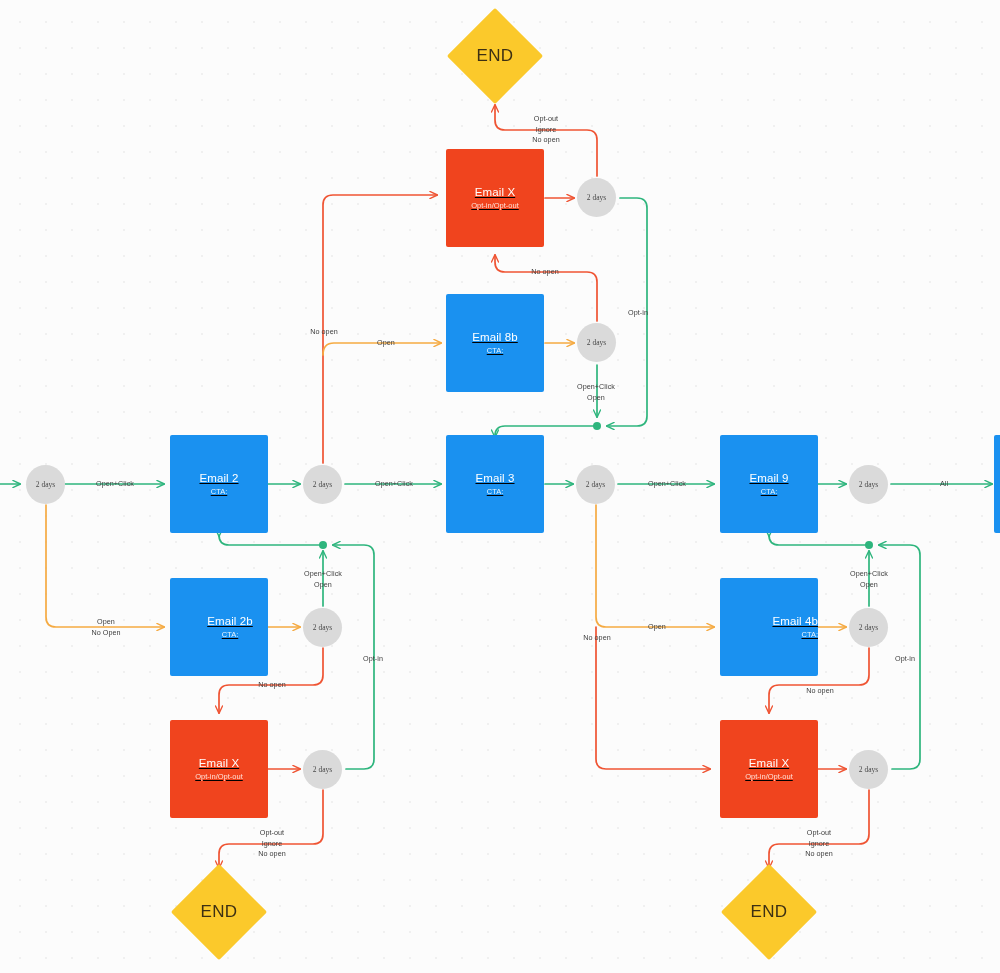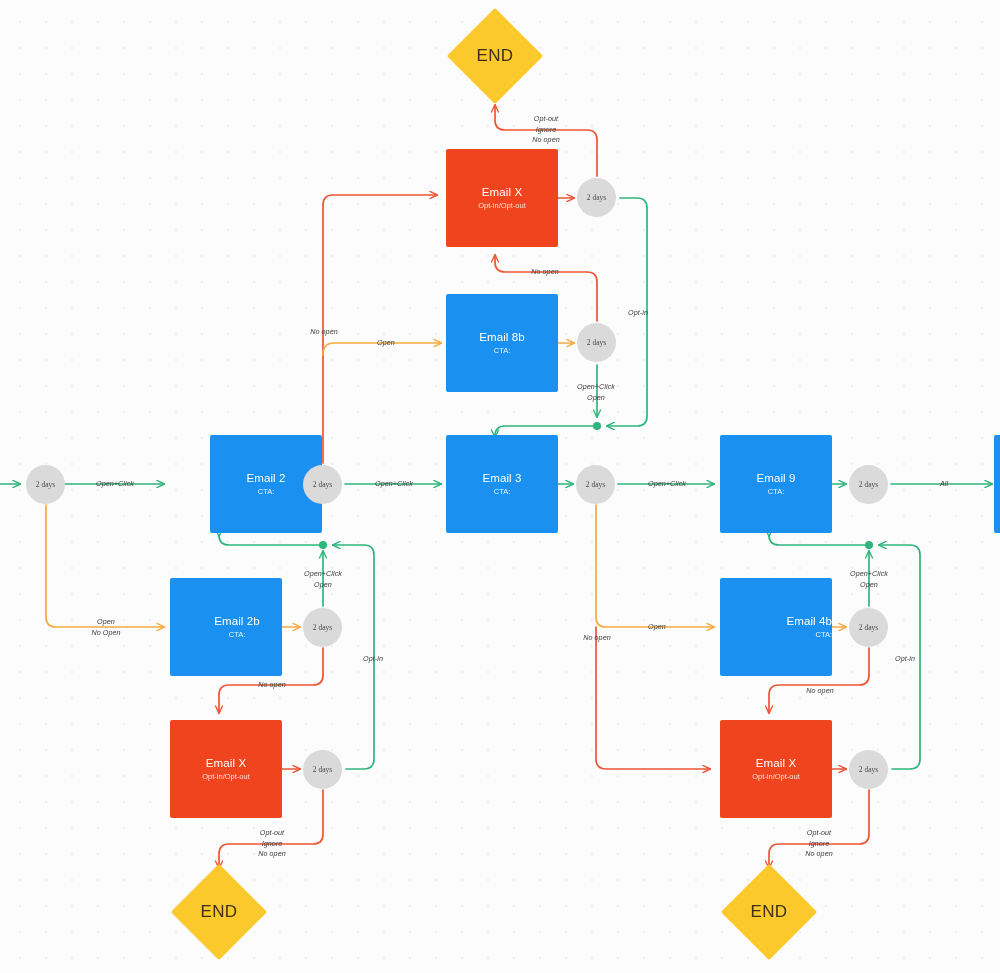--- a/index.html
+++ b/index.html
@@ -33,23 +33,24 @@
   .node {
     position: absolute;
     box-sizing: border-box;
     display: flex;
     flex-direction: column;
     align-items: center;
     justify-content: center;
     text-align: center;
   }
   .node-box {
-    width: 112px;
+    width: 98px;
     height: 98px;
     border-radius: 2px;
+    text-decoration: underline;
   }
   .node-box .title {
     font-size: 11.5px;
     color: #ffffff;
     line-height: 14px;
     letter-spacing: 0.1px;
   }
   .node-box .subtitle {
     font-size: 7.5px;
     color: #eaf6ff;
@@ -96,21 +97,21 @@
   }
   .edge-label {
     position: absolute;
     font-size: 7.2px;
     color: #3c3c3c;
     line-height: 10.5px;
     white-space: pre;
     text-align: center;
     letter-spacing: 0.05px;
   }
-  .edge-label.lbl-center { transform: translate(-50%, -50%); font-style: italic; }
+  .edge-label.lbl-center { transform: translate(-50%, -50%); }
   .clipbox {
     position: absolute;
     background: #1a91f0;
     border-radius: 2px;
   }
 </style>
 </head>
 <body>
 
 <div id="canvas">
@@ -207,21 +208,21 @@
   </div>
 
   <div class="node node-delay" style="left:577px; top:323px;">
     <div class="title">2 days</div>
   </div>
 
   <div class="node node-delay" style="left:26px; top:465px;">
     <div class="title">2 days</div>
   </div>
 
-  <div class="node node-box node-blue" style="left:170px; top:435px;margin-left:40px;">
+  <div class="node node-box node-blue" style="left:170px; top:435px;">
     <div class="title">Email 2</div>
     <div class="subtitle">CTA:</div>
   </div>
 
   <div class="node node-delay" style="left:303px; top:465px;">
     <div class="title">2 days</div>
   </div>
 
   <div class="node node-box node-blue" style="left:446px; top:435px;">
     <div class="title">Email 3</div>

